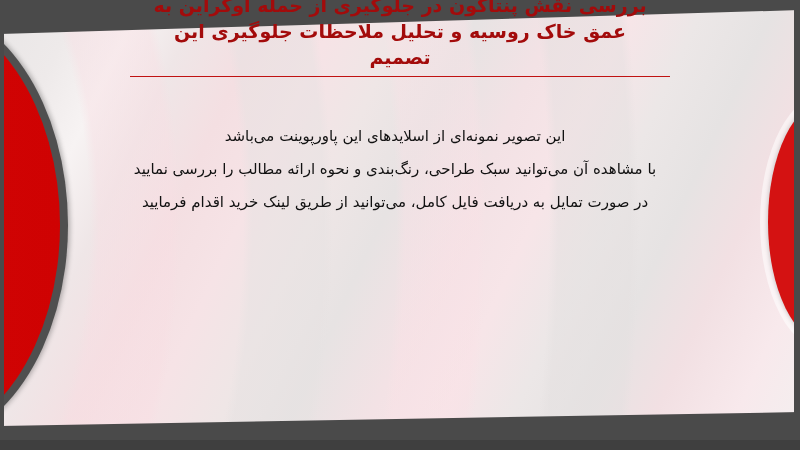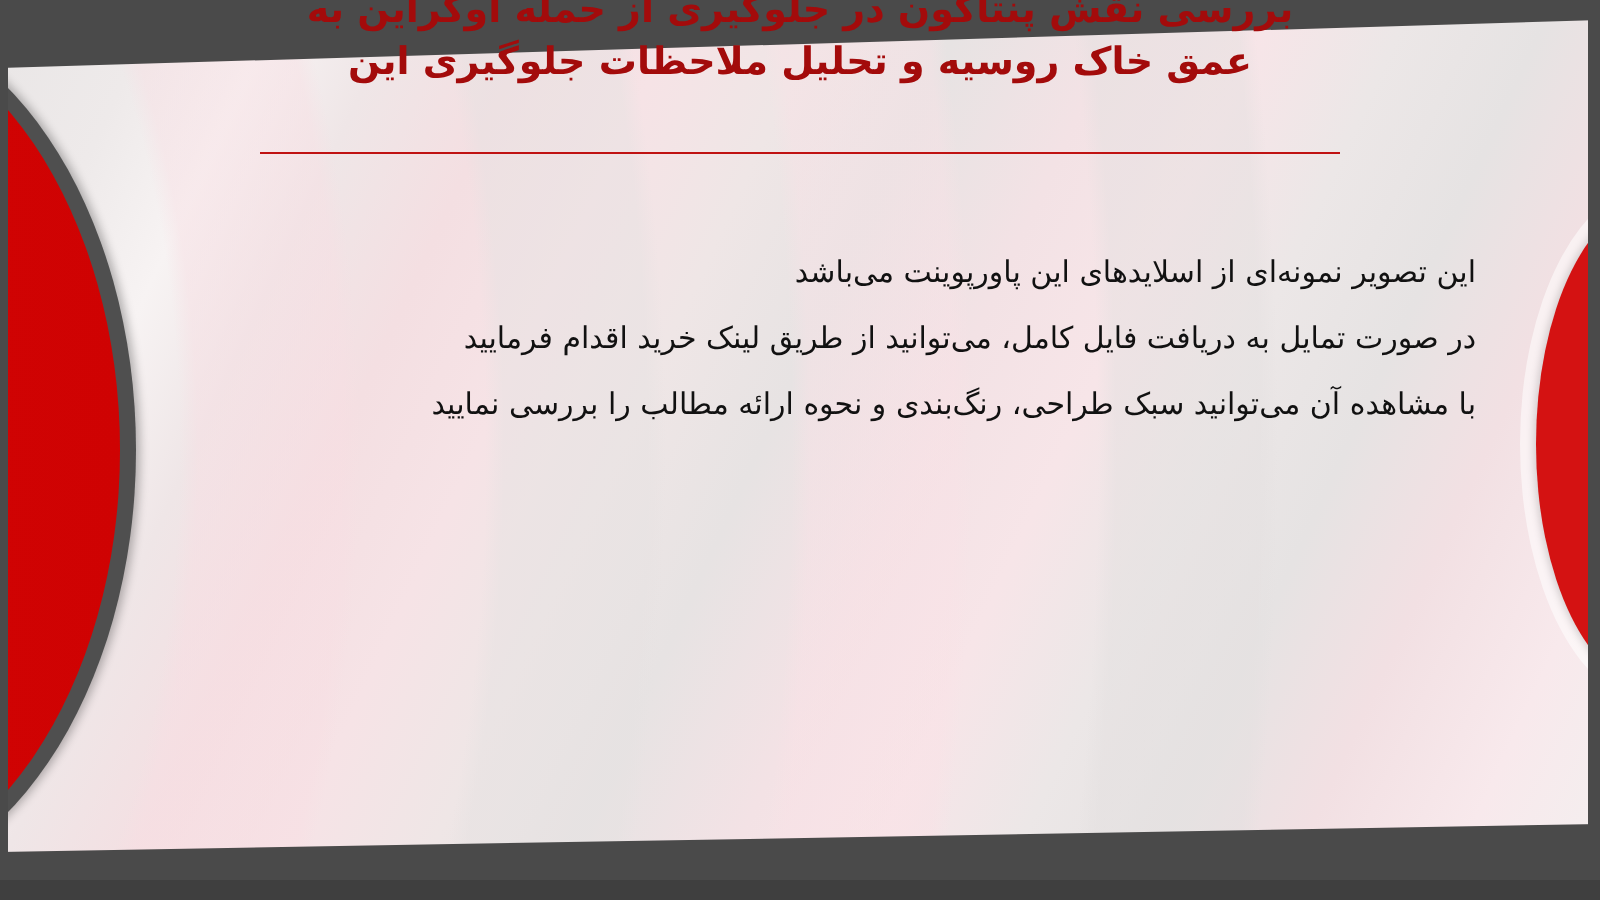--- a/index.html
+++ b/index.html
@@ -135,22 +135,22 @@
   .title-rule{
     position:absolute;
     left:130px;top:76px;
     width:540px;height:0;
     border-top:1.6px solid #c01212;
   }
 
   
   .body-wrap{
     position:absolute;
-    left:88px;top:120px;width:650px;
-    direction:rtl;text-align:right;
+    left:70px;top:120px;width:650px;
+    direction:rtl;text-align:center;
   }
   .body-line{
     font-size:15px;
     line-height:33px;
     color:#111111;
     white-space:nowrap;
   }
 </style>
 </head>
 <body>
@@ -168,22 +168,23 @@
   <div class="ell-left"></div>
 
   <div class="band-top"></div>
   <div class="band-bottom"></div>
   <div class="edge-right"></div>
   <div class="edge-left"></div>
 
   <div class="title-wrap">
     <div class="title-line">بررسی نقش پنتاگون در جلوگیری از حمله اوکراین به</div>
     <div class="title-line">عمق خاک روسیه و تحلیل ملاحظات جلوگیری این</div>
+    <div class="title-line">تصمیم</div>
   </div>
   <div class="title-rule"></div>
 
   <div class="body-wrap">
     <div class="body-line">این تصویر نمونه‌ای از اسلایدهای این پاورپوینت می‌باشد</div>
+    <div class="body-line">با مشاهده آن می‌توانید سبک طراحی، رنگ‌بندی و نحوه ارائه مطالب را بررسی نمایید</div>
     <div class="body-line">در صورت تمایل به دریافت فایل کامل، می‌توانید از طریق لینک خرید اقدام فرمایید</div>
-    <div class="body-line">با مشاهده آن می‌توانید سبک طراحی، رنگ‌بندی و نحوه ارائه مطالب را بررسی نمایید</div>
   </div>
 
 </div>
 
 </body></html>

